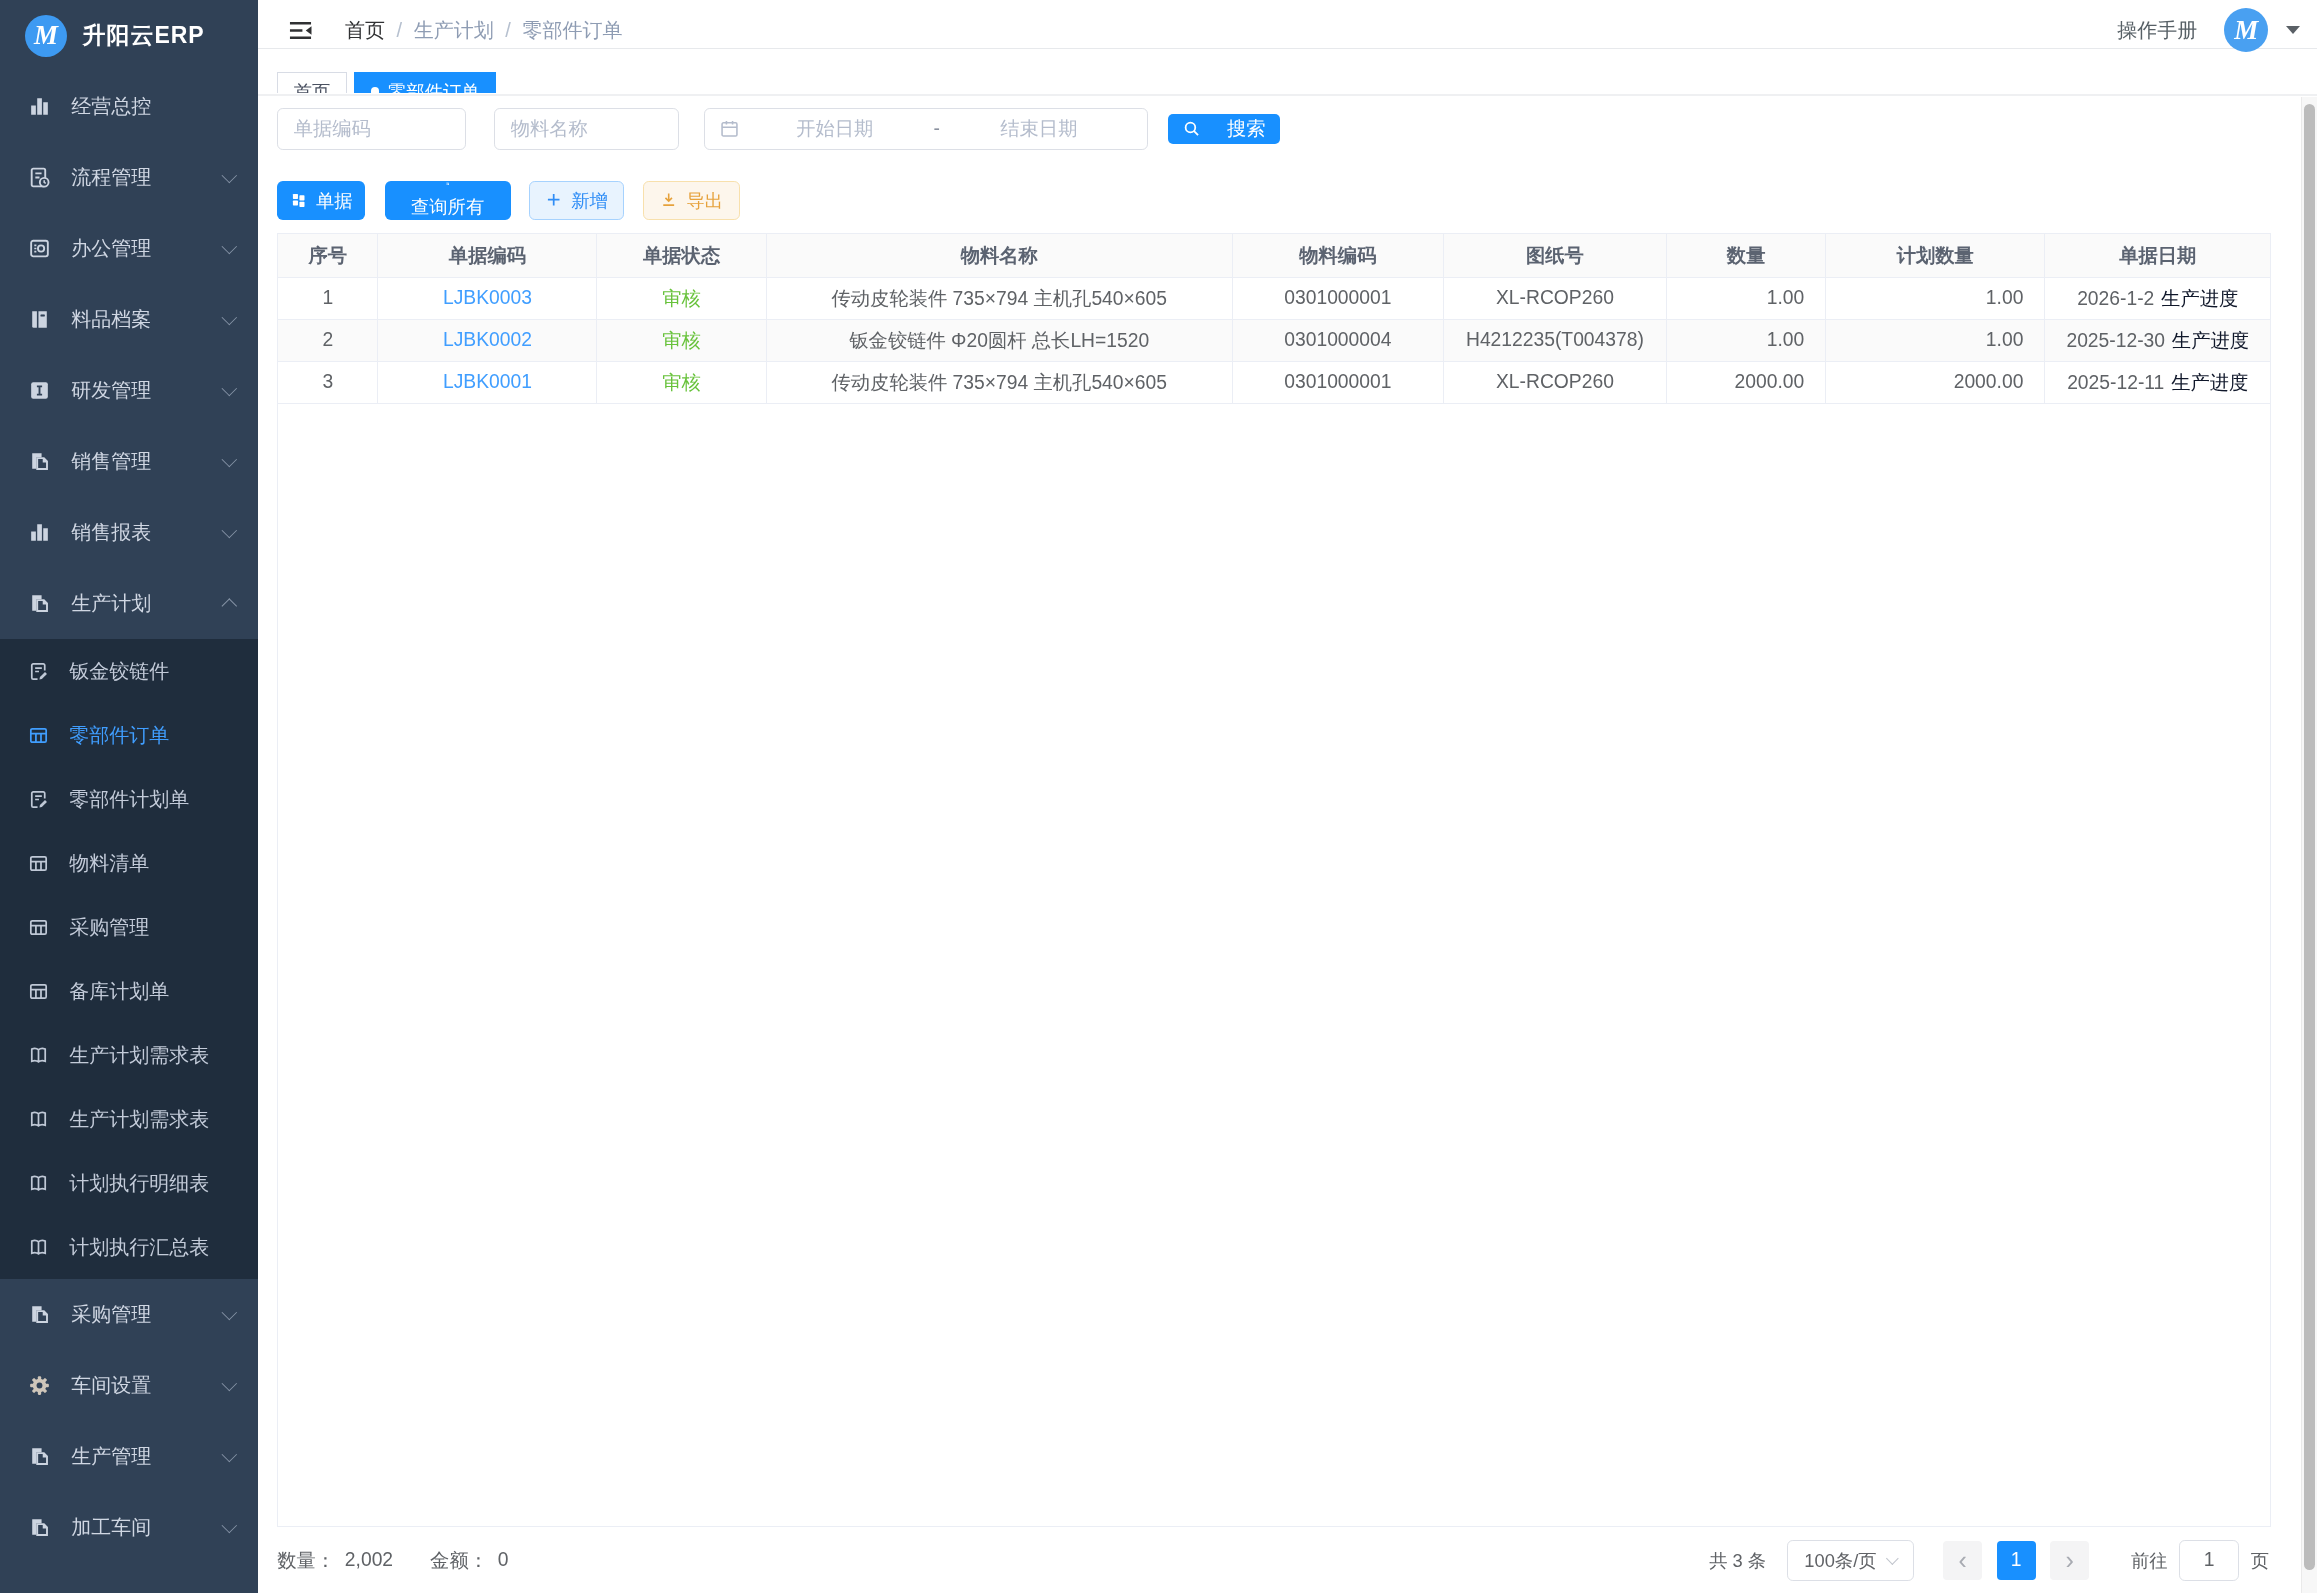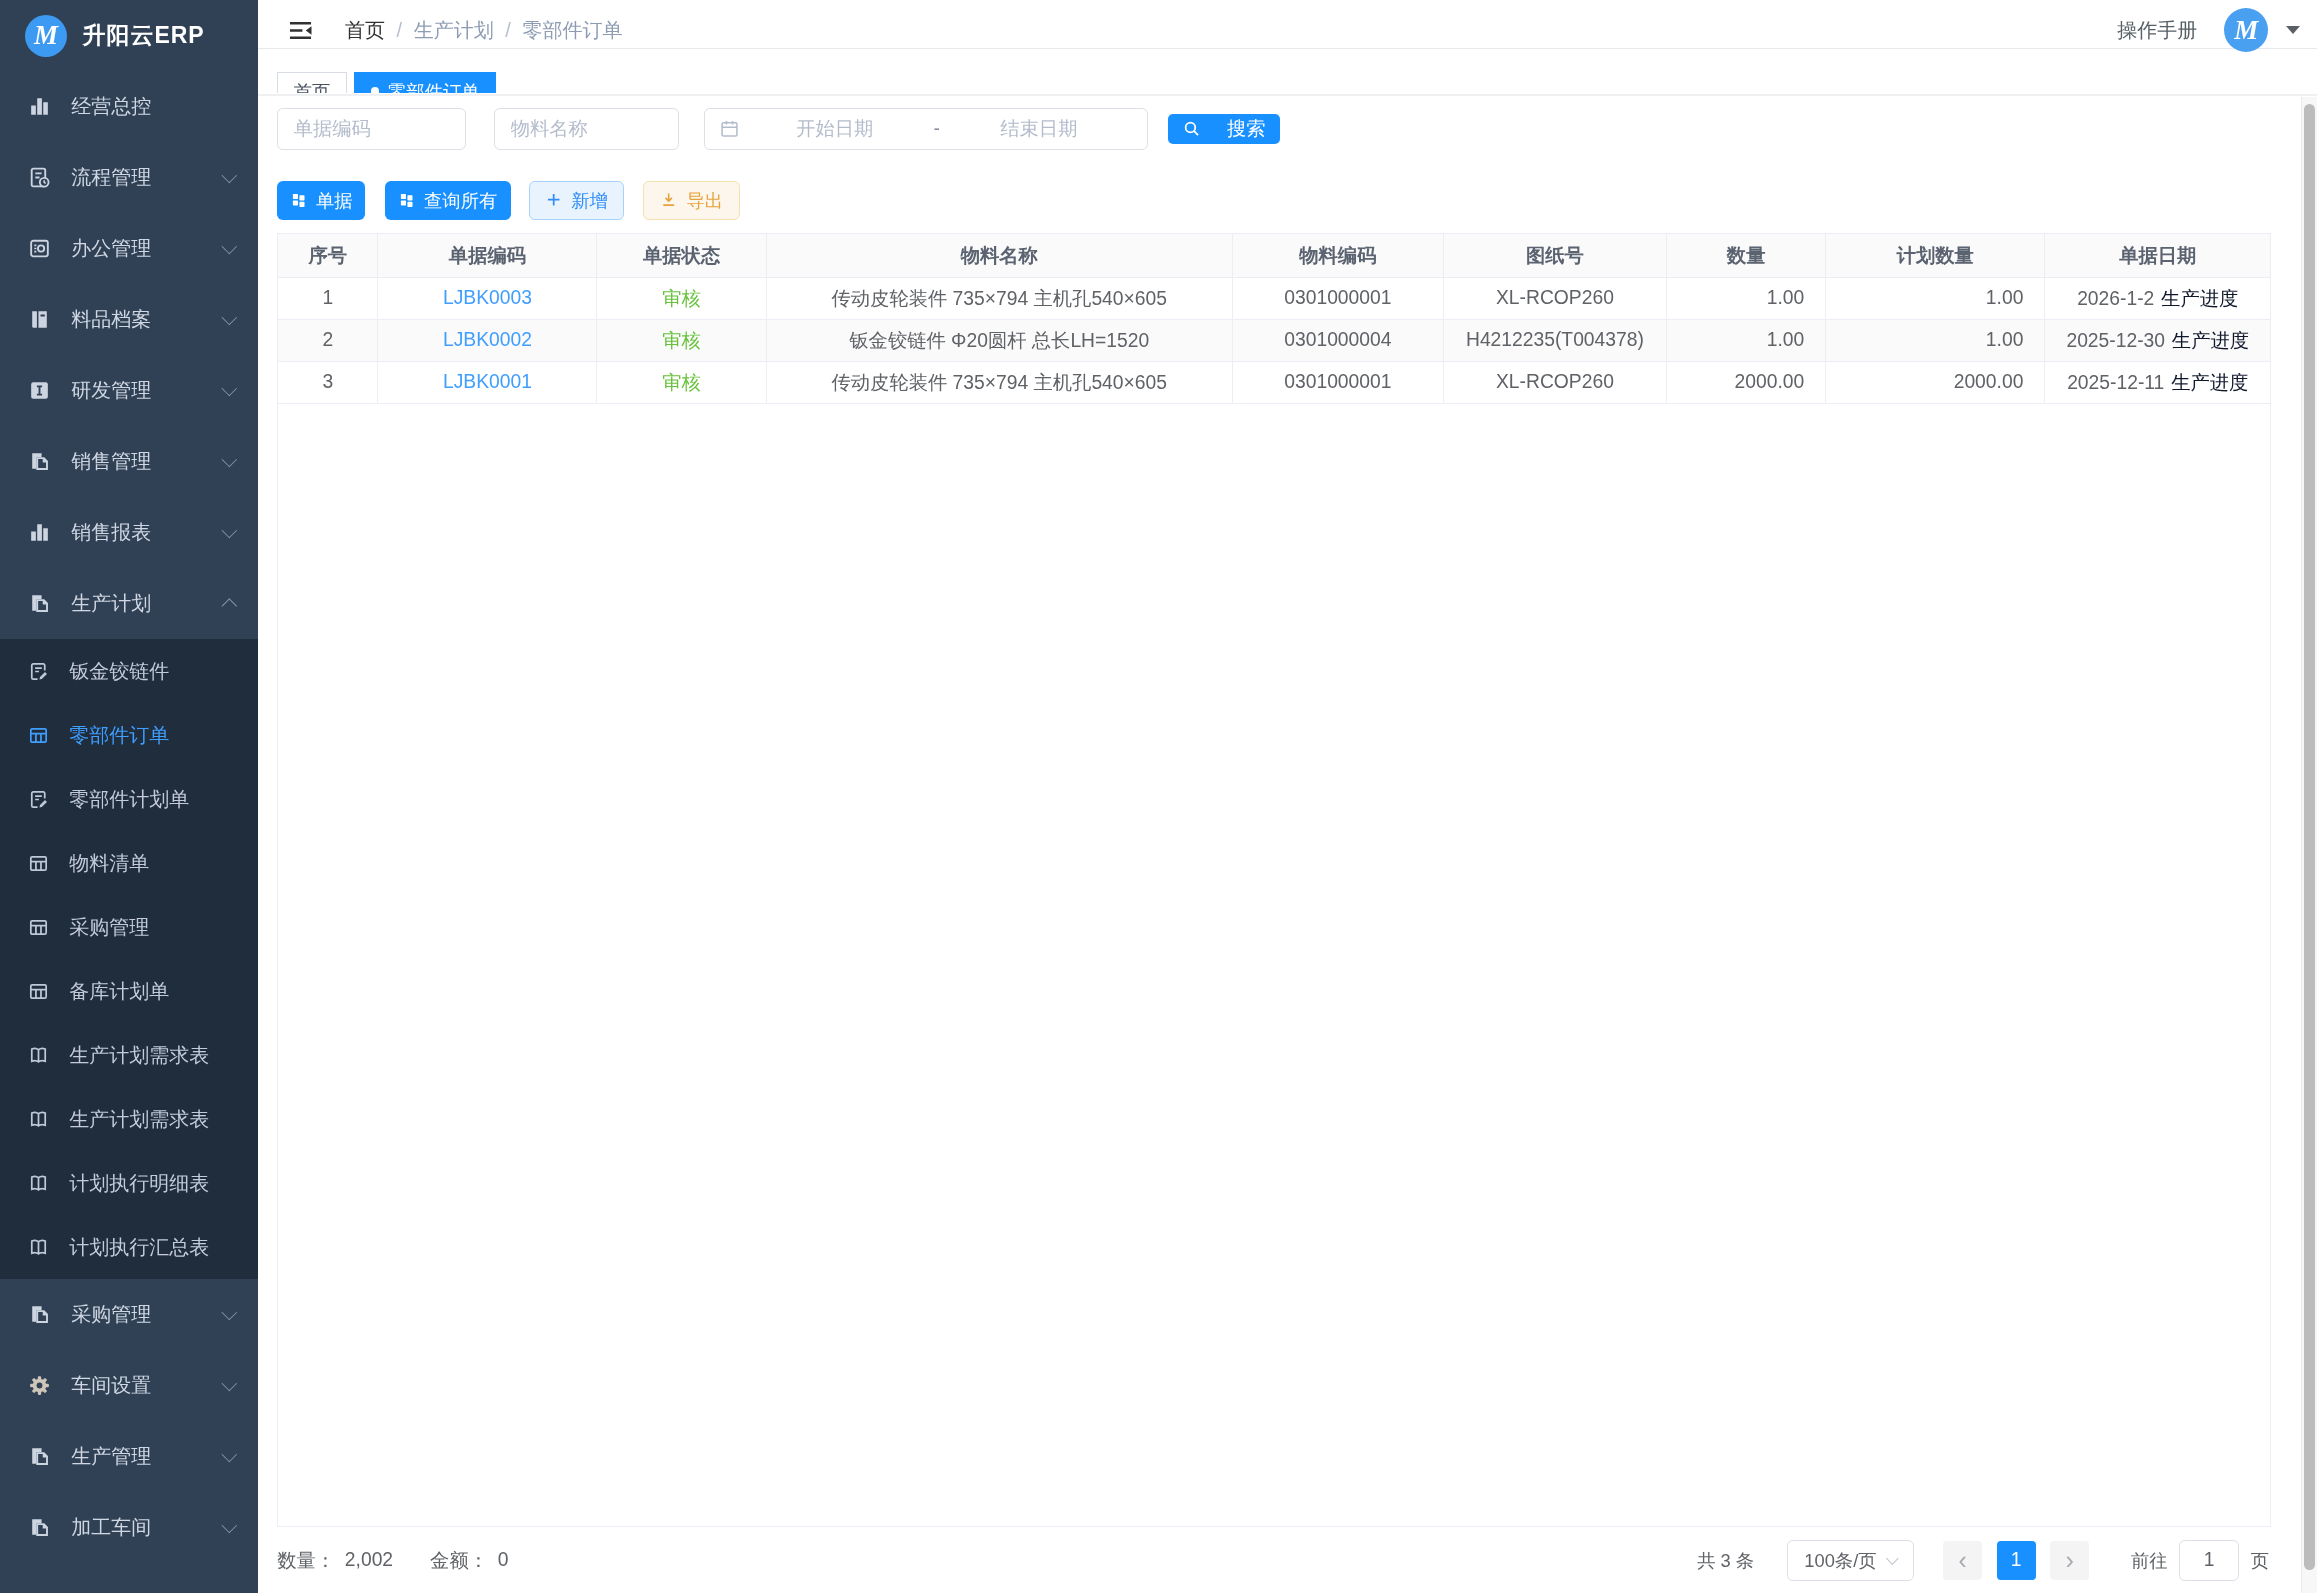--- a/index.html
+++ b/index.html
@@ -73,21 +73,21 @@
   .btn-search { width:112px; height:30px; margin-left:19.3px; border:none; border-radius:5px; background:#1890ff;
                 color:#fff; font-size:19.3px; display:flex; align-items:center; justify-content:center; gap:26px; cursor:pointer; }
   .btn-search svg { width:19.3px; height:19.3px; }
 
   .toolbar-row { display:flex; align-items:center; margin-top:31px; }
   .btn { height:39px; border-radius:5.8px; font-size:18.3px; display:flex; align-items:center;
          justify-content:center; gap:8.7px; cursor:pointer; border:1px solid transparent; padding:0 21px; }
   .btn svg { width:17.4px; height:17.4px; }
   .btn-primary { background:#1890ff; color:#fff; }
   .btn-doc { width:88px; padding:0; }
-  .btn-query { width:126px; padding:0; margin-left:19.3px; }
+  .btn-query { width:126px; padding:0; margin-left:19.3px;flex-direction:column; }
   .btn-add { width:95px; padding:8px; margin-left:18.3px; background:#e8f3fe; border-color:#a6d2fe; color:#2f8df6; }
   .btn-export { width:97px; padding:0; margin-left:19.3px; background:#fdf6ec; border-color:#f8e0ac; color:#e6a23c; }
 
   
   .table-wrap { margin-top:13.5px; height:1294px; border:1px solid #ebeef5; overflow:hidden; }
   table { width:100%; border-collapse:collapse; table-layout:fixed; }
   th { height:43px; background:#fafafa; color:#5b6371; font-size:19.3px; font-weight:bold;
        border-right:1px solid #ebeef5; border-bottom:1px solid #ebeef5; text-align:center; }
   td { height:42px; font-size:19.3px; color:#5f6266; text-align:center;
        border-right:1px solid #ebeef5; border-bottom:1px solid #ebeef5; padding:0 9.7px;
@@ -99,21 +99,21 @@
   td.num { text-align:right; padding-right:21px; }
   .progress-link { color:#0f172a; cursor:pointer; margin-left:6.8px; }
 
   
   .footer-bar { position:absolute; left:0; right:46px; bottom:0; height:66px; display:flex; align-items:center;
                 padding:0 1.9px 0 19.3px; background:#fff; }
   .sum-group { display:flex; align-items:center; font-size:19.3px; color:#5f6266; }
   .sum-label { margin-right:9.7px; }
   .sum-amount { margin-left:37px; margin-right:9.7px; }
   .pager { margin-left:auto; display:flex; align-items:center; font-size:18.3px; color:#5f6266; }
-  .pg-total { margin-right:33px; }
+  .pg-total { margin-right:21px; }
   .pg-size { width:127px; height:41px; border:1px solid #dcdfe6; border-radius:5.8px; display:flex; align-items:center;
              justify-content:center; gap:11.6px; cursor:pointer; color:#606266; }
   .pg-size .chev-s { width:8.7px; height:8.7px; border-right:1.9px solid #c0c4cc; border-bottom:1.9px solid #c0c4cc;
              transform:rotate(45deg); margin-top:-3.9px; }
   .pg-btn { width:39px; height:39px; border-radius:3.9px; background:#f4f4f5; color:#a8abb2; font-size:25px;
             display:flex; align-items:center; justify-content:center; cursor:pointer; line-height:1; }
   .pg-prev { margin-left:29px; }
   .pg-page { width:39px; height:39px; border-radius:3.9px; background:#1890ff; color:#fff; font-size:19.3px;
              display:flex; align-items:center; justify-content:center; margin:0 14.5px; cursor:pointer; }
   .pg-next { margin-right:42px; }

